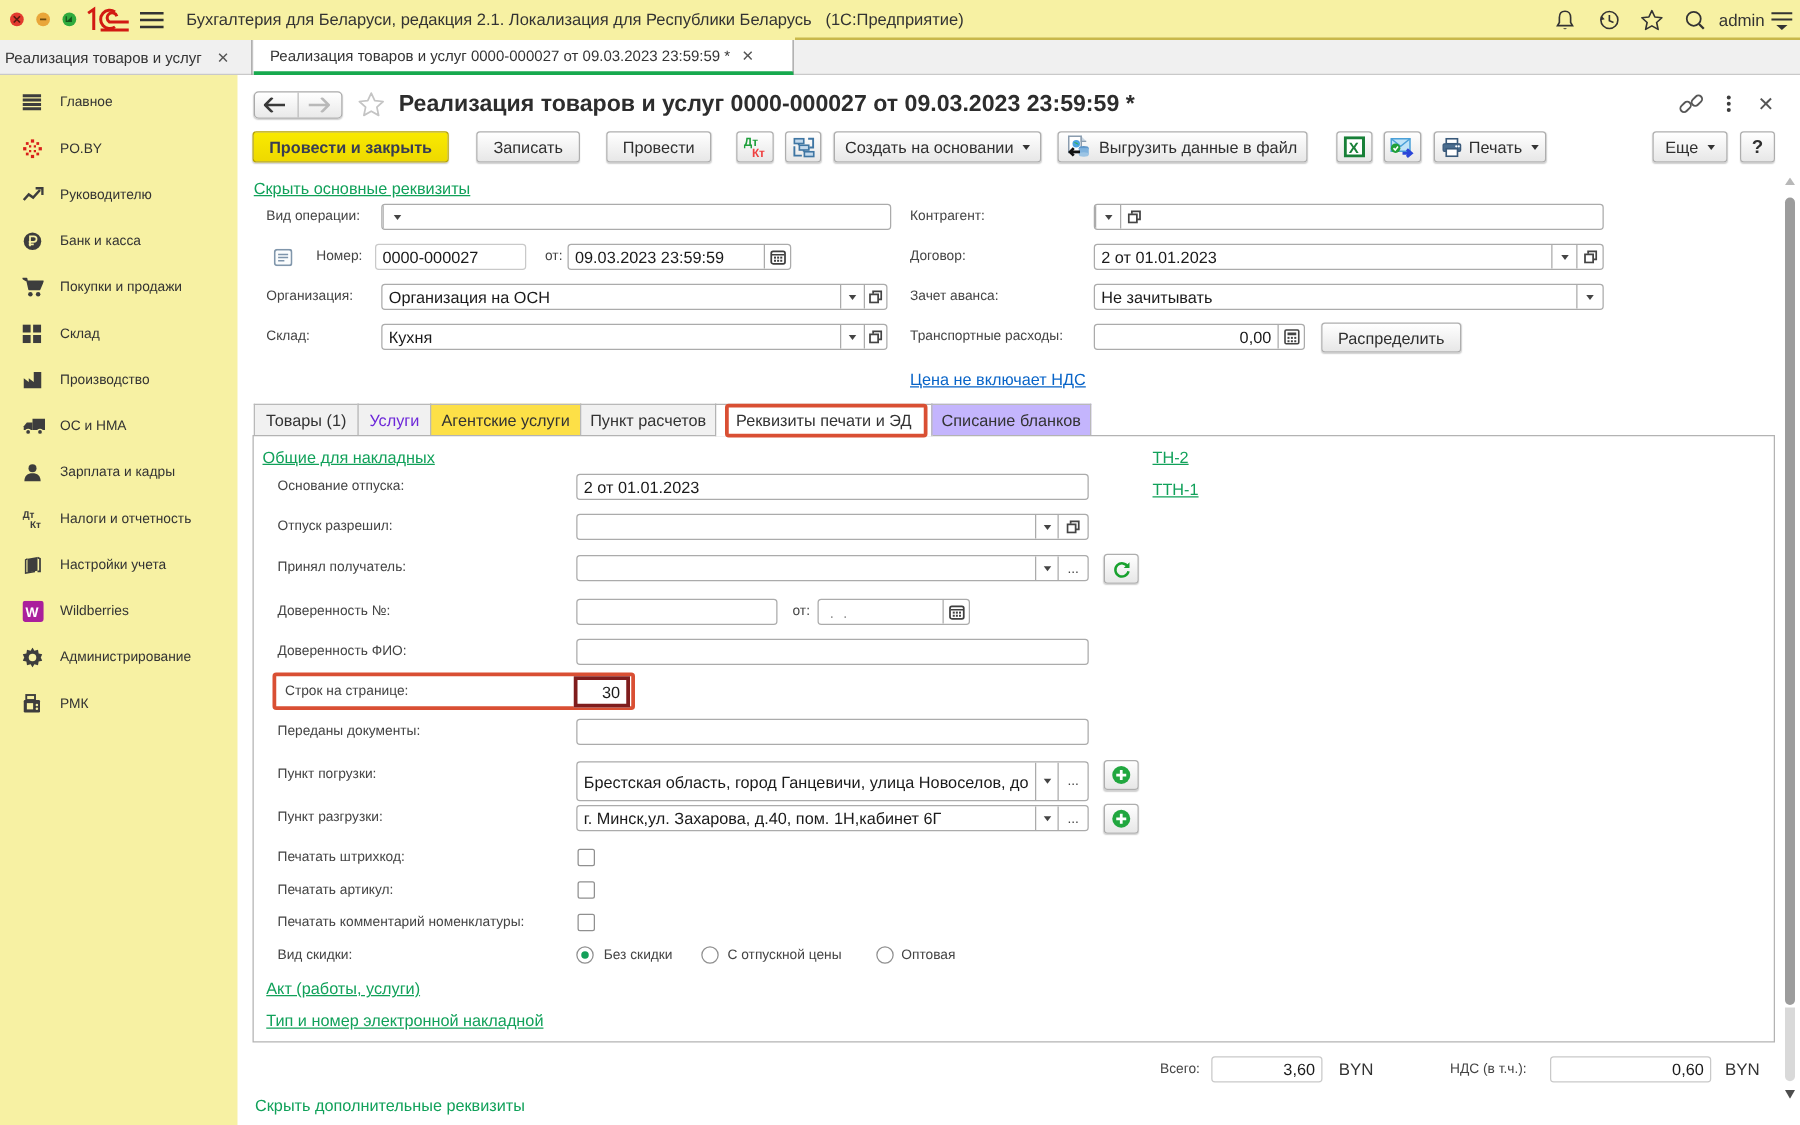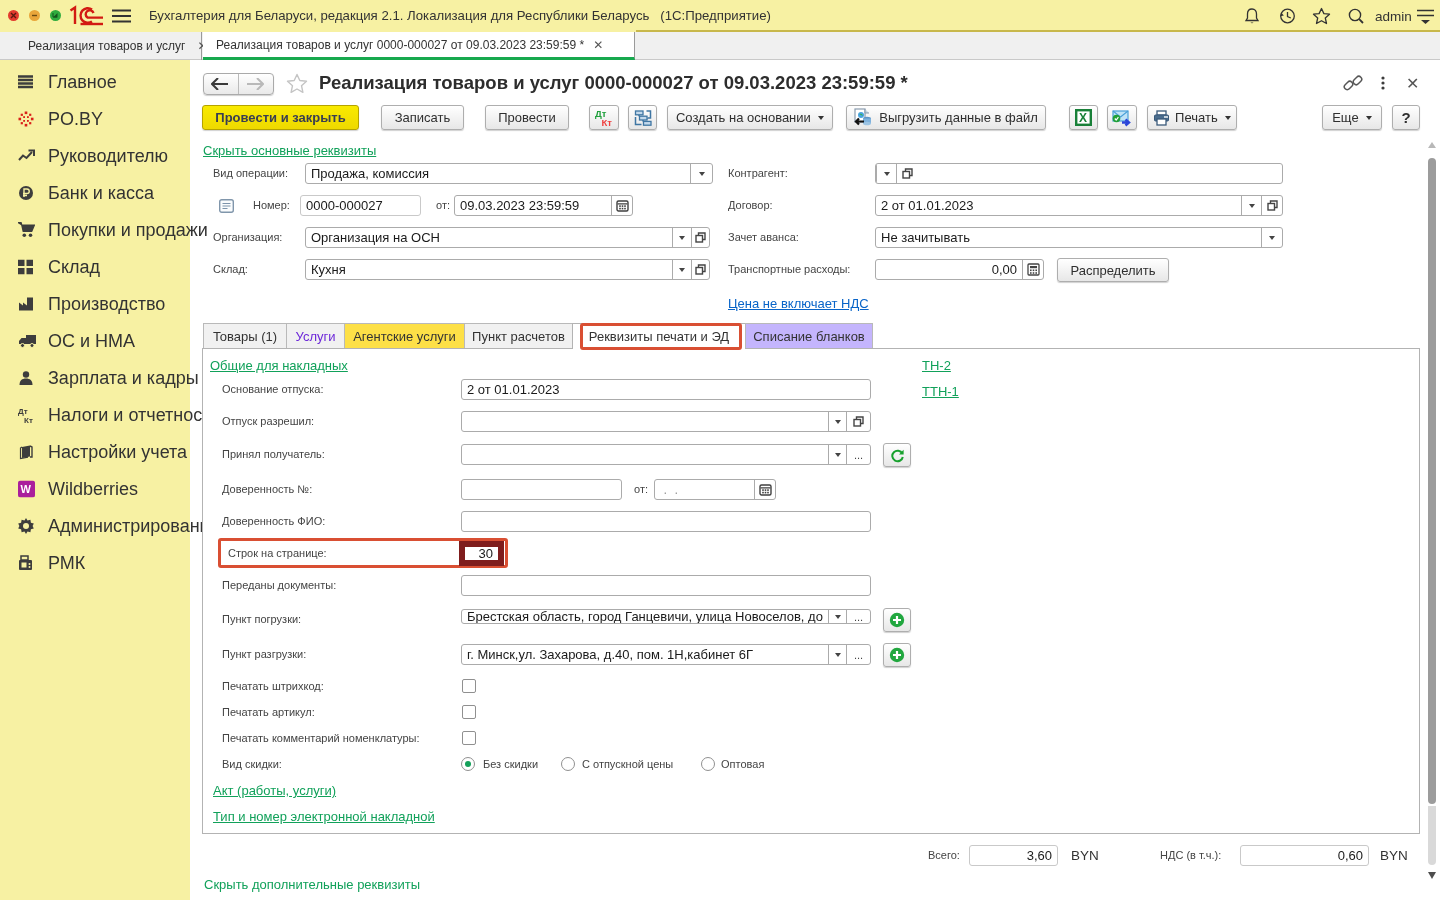--- a/index.html
+++ b/index.html
@@ -8,21 +8,21 @@
 .inp{position:absolute;background:#fff;border:1px solid #ababab;border-radius:3px;font-size:13px;color:#1a1a1a;display:flex;align-items:center;white-space:nowrap;overflow:hidden}
 .inp .tx{padding:0 5px;flex:1;overflow:hidden}
 .sec{height:100%;border-left:1px solid #ababab;display:flex;align-items:center;justify-content:center;flex:none}
 .tri{width:0;height:0;border-left:3.5px solid transparent;border-right:3.5px solid transparent;border-top:4.5px solid #444}
 .btn{position:absolute;background:linear-gradient(#ffffff,#e7e7e7);border:1px solid #aeaeae;border-radius:3px;font-size:13px;color:#2f2f2f;display:flex;align-items:center;justify-content:center;white-space:nowrap;box-shadow:0 1px 1px rgba(150,150,150,0.45)}
 .glink{position:absolute;font-size:13px;color:#11a15a;text-decoration:underline;white-space:nowrap}
 .blink{position:absolute;font-size:13px;color:#0864c8;text-decoration:underline;white-space:nowrap}
 .cb{position:absolute;width:14px;height:14px;background:#fff;border:1px solid #909090;border-radius:2px}
 .sideitem{position:absolute;left:0;width:190px;height:37px}
 .sideitem .ic{position:absolute;left:18px;top:50%;transform:translateY(-50%)}
-.sideitem .tt{position:absolute;left:48px;top:50%;transform:translateY(-50%);font-size:18px;color:#333;white-space:nowrap}
+.sideitem .tt{position:absolute;left:48px;top:50%;transform:translateY(-50%);font-size:11px;color:#333;white-space:nowrap}
 </style></head>
 <body>
 
 <div class="ab" style="left:0;top:0;width:1440px;height:32px;background:#f7f1a3"></div>
 <div class="ab" style="left:8px;top:10px;width:11px;height:11px;border-radius:50%;background:#e23b2e;display:flex;align-items:center;justify-content:center">
     <svg width="7" height="7">
       <path d="M1 1 L6 6 M6 1 L1 6" stroke="#5a1a10" stroke-width="1.4"></path>
     </svg>
   </div>
 <div class="ab" style="left:29px;top:10px;width:11px;height:11px;border-radius:50%;background:#e9a63a;display:flex;align-items:center;justify-content:center">
@@ -66,21 +66,21 @@
   </svg>
 <div class="ab" style="left:1375px;top:9px;font-size:13.5px;color:#333">admin</div>
 <svg class="ab" style="left:1417px;top:9px" width="17" height="15">
     <path d="M0 1.5 H17 M0 6.5 H17" stroke="#333" stroke-width="1.6"></path>
     <path d="M4 11 L13 11 L8.5 15 Z" fill="#333"></path>
   </svg>
 
 <div class="ab" style="left:636px;top:30px;width:804px;height:2px;background:#c8b84b"></div>
 <div class="ab" style="left:0;top:32px;width:1440px;height:28px;background:#f0f0f0;border-bottom:1px solid #c9c9c9"></div>
 <div class="ab" style="left:0;top:32px;width:202px;height:28px;border-right:1px solid #9a9a9a;display:flex;align-items:center">
-    <span style="font-size:12px;color:#333;margin-left:28px;white-space:nowrap">Реализация товаров и услуг</span>
+    <span style="font-size:12px;color:#333;margin-left:4px;white-space:nowrap">Реализация товаров и услуг</span>
     <span style="font-size:12px;color:#555;margin-left:12px">✕</span>
   </div>
 <div class="ab" style="left:203px;top:32px;width:432px;height:28px;background:#fff;border-right:1px solid #9a9a9a;border-bottom:3px solid #17a94e;display:flex;align-items:center">
     <span style="font-size:12px;color:#333;margin-left:13px;white-space:nowrap">Реализация товаров и услуг 0000-000027 от 09.03.2023 23:59:59 *</span>
     <span style="font-size:12px;color:#555;margin-left:9px">✕</span>
   </div>
 
 <div class="ab" style="left:0;top:60px;width:190px;height:840px;background:#f7f1a3"></div>
 <div class="sideitem" style="top:63px">
     <svg class="ic" width="15" height="14">
@@ -282,21 +282,20 @@
       <rect x="4" y="9" width="9" height="6" fill="#fff" stroke="#39597a" stroke-width="1.3"></rect>
       <circle cx="12" cy="7" r="0.9" fill="#fff"></circle>
       <circle cx="14" cy="7" r="0.9" fill="#fff"></circle>
     </svg>Печать&nbsp;&nbsp;<span class="tri" style="border-top-color:#333"></span></div>
 <div class="btn" style="left:1322px;top:105px;width:60px;height:25px">Еще&nbsp;&nbsp;<span class="tri" style="border-top-color:#333"></span></div>
 <div class="btn" style="left:1392px;top:105px;width:28px;height:25px;font-size:15px;font-weight:bold">?</div>
 
 <a class="glink" style="left:203px;top:143px">Скрыть основные реквизиты</a>
 <div class="lbl" style="left:213px;top:163px">Вид операции:</div>
 <div class="inp" style="left:305px;top:163px;width:408px;height:21px">
-    <div class="tx">Продажа, комиссия</div>
     <div class="sec" style="width:22px">
       <span class="tri"></span>
     </div>
   </div>
 <svg class="ab" style="left:219px;top:199px" width="15" height="14" viewBox="0 0 15 14">
     <rect x="0.7" y="0.7" width="13.6" height="12.6" rx="2" fill="#fafcfd" stroke="#8096ab" stroke-width="1.4"></rect>
     <path d="M3.5 4.5 H11.5 M3.5 7 H11.5 M3.5 9.5 H8.5" stroke="#7d94ab" stroke-width="1.2"></path>
   </svg>
 <div class="lbl" style="left:253px;top:195px">Номер:</div>
 <div class="inp" style="left:300px;top:195px;width:121px;height:21px;border-color:#c9c9c9">
@@ -464,29 +463,29 @@
         </g>
       </svg>
     </div>
   </div>
 <div class="lbl" style="left:222px;top:511px">Доверенность ФИО:</div>
 <div class="inp" style="left:461px;top:511px;width:410px;height:21px">
     <div class="tx"></div>
   </div>
 <div class="ab" style="left:218px;top:538px;width:290px;height:30px;border:3px solid #d94f33;border-radius:3px"></div>
 <div class="lbl" style="left:228px;top:543px">Строк на странице:</div>
-<div class="inp" style="left:459px;top:541px;width:45px;height:25px;border:6px solid #7f1d1d;border-radius:0">
+<div class="inp" style="left:459px;top:541px;width:45px;height:25px;border:3px solid #7f1d1d;border-radius:0">
     <div class="tx" style="text-align:right">30</div>
   </div>
 <div class="lbl" style="left:222px;top:575px">Переданы документы:</div>
 <div class="inp" style="left:461px;top:575px;width:410px;height:21px">
     <div class="tx"></div>
   </div>
 <div class="lbl" style="left:222px;top:609px">Пункт погрузки:</div>
-<div class="inp" style="left:461px;top:609px;width:410px;height:15px">
+<div class="inp" style="left:461px;top:609px;width:410px;height:32px">
     <div class="tx">Брестская область, город Ганцевичи, улица Новоселов, до </div>
     <div class="sec" style="width:18px">
       <span class="tri"></span>
     </div>
     <div class="sec" style="width:24px;font-size:11px;color:#444">...</div>
   </div>
 <div class="btn" style="left:883px;top:608px;width:28px;height:24px">
     <svg width="16" height="16" viewBox="0 0 16 16">
       <circle cx="8" cy="8" r="7.2" fill="#21a73f"></circle>
       <path d="M8 4 L8 12 M4 8 L12 8" stroke="#fff" stroke-width="2.2"></path>

